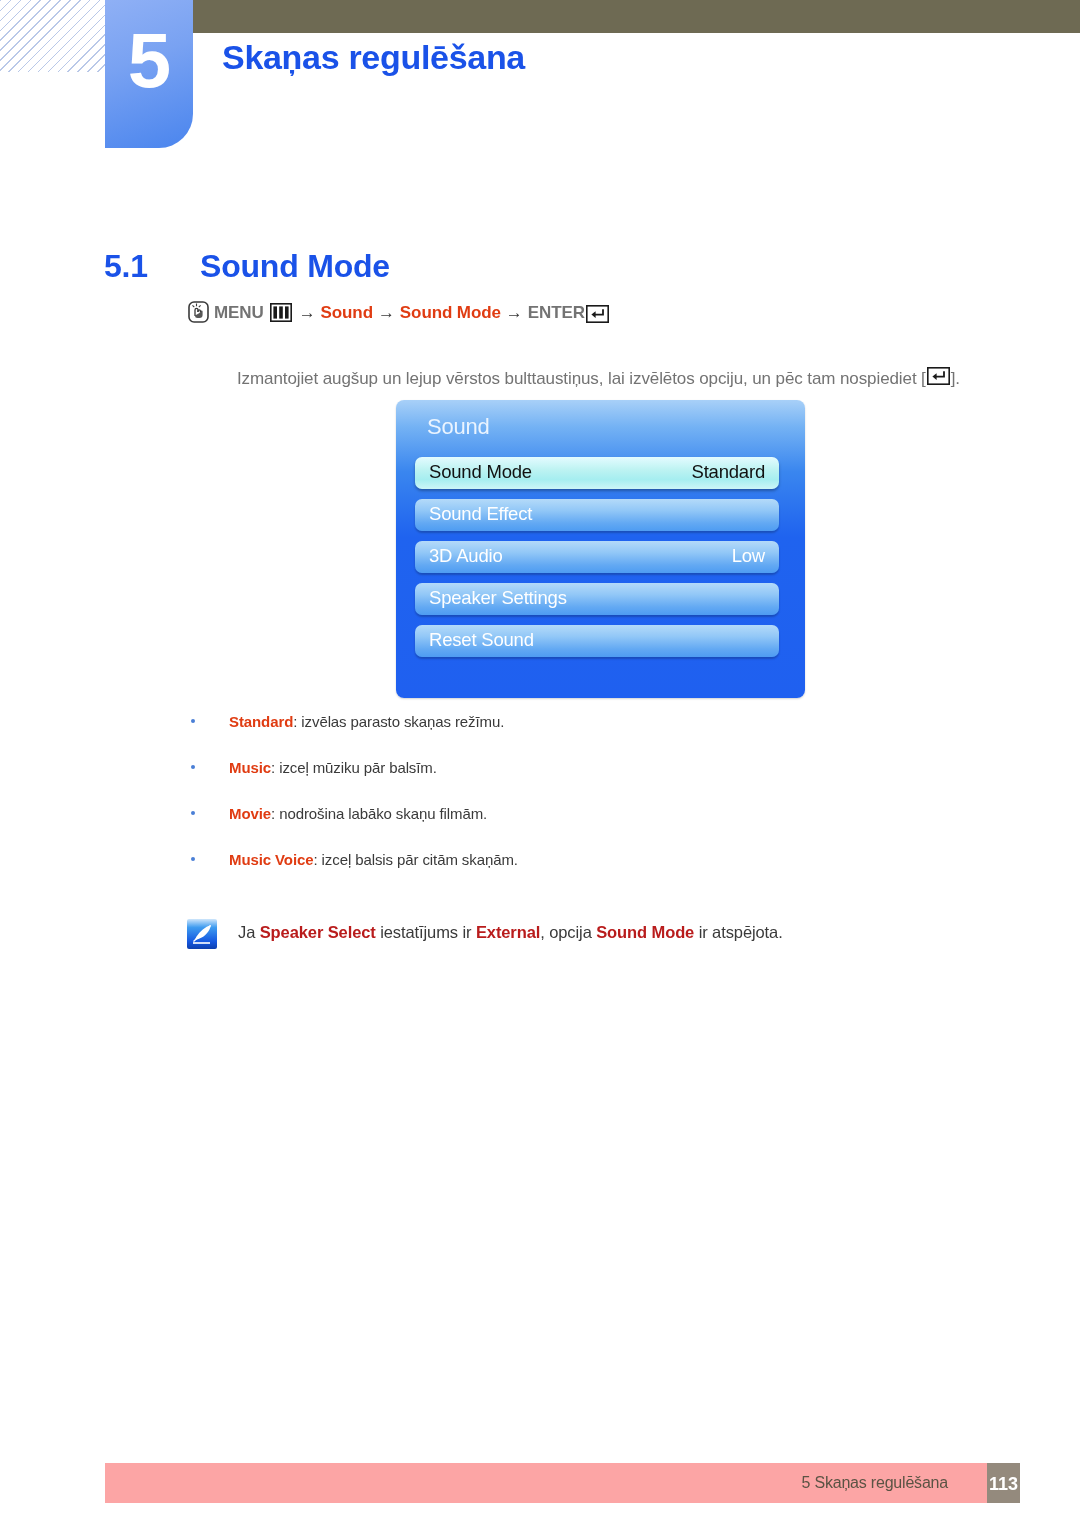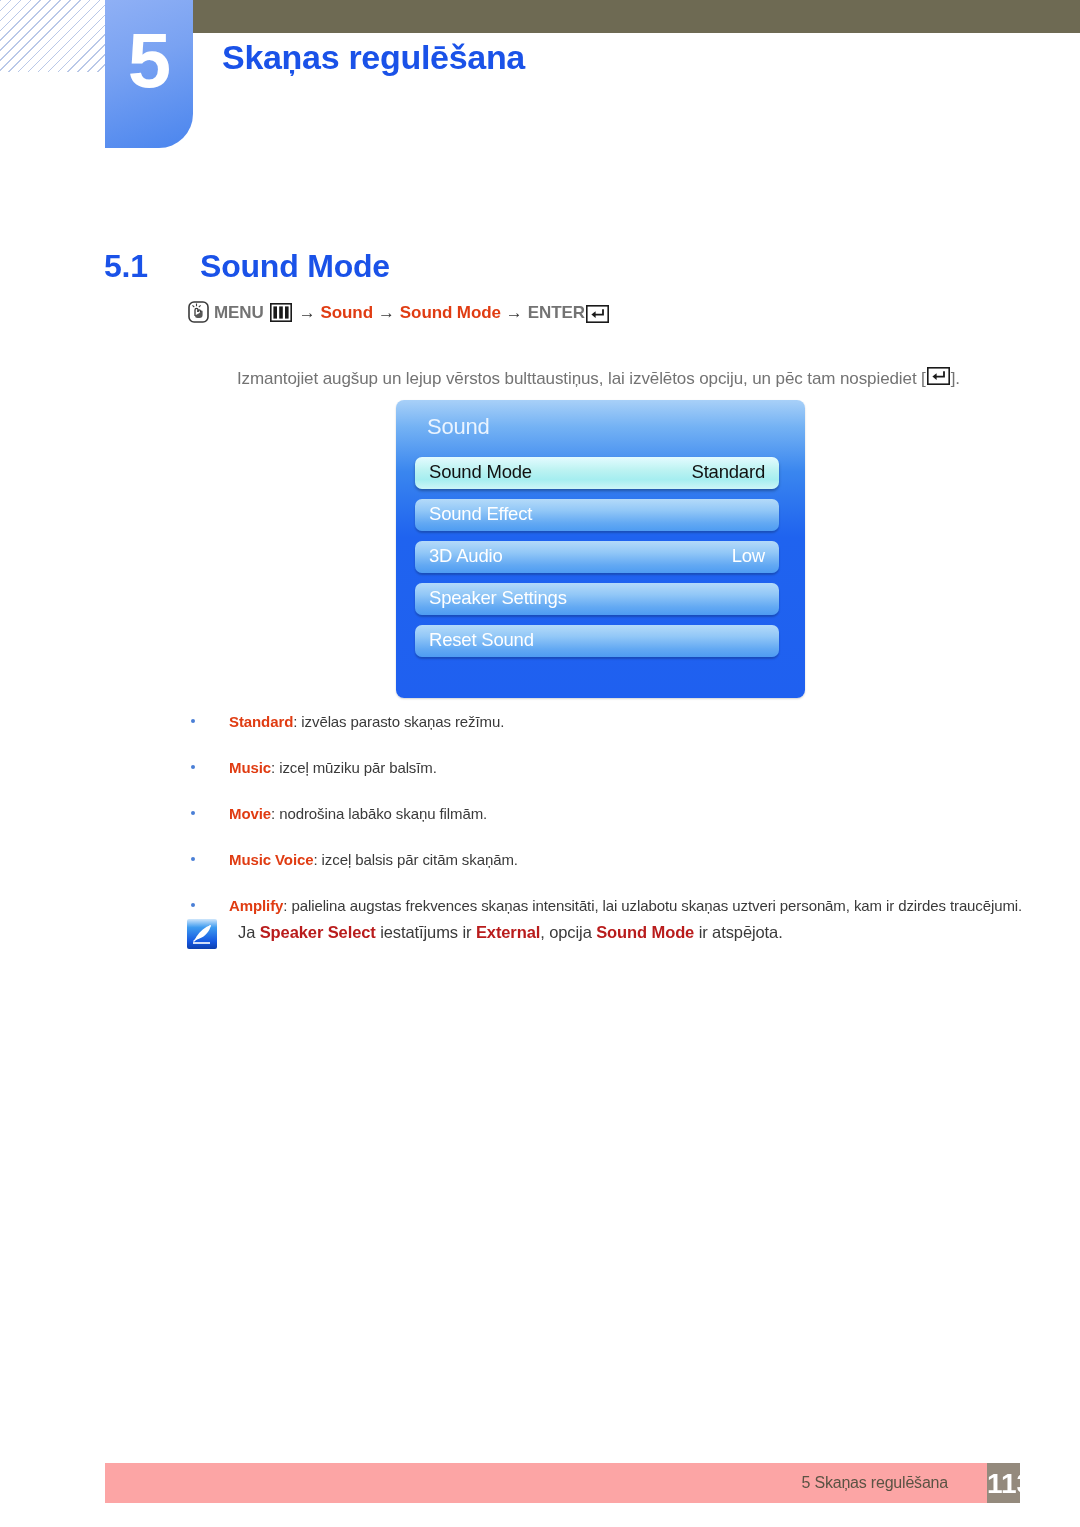--- a/index.html
+++ b/index.html
@@ -257,21 +257,21 @@
     font-size: 16px;
     color: #5b5344;
     letter-spacing: -0.2px;
   }
   .footer-page {
     position: absolute;
     right: 0px; top: 0;
     width: 33px; height: 40px;
     background: #948a7d;
     color: #ffffff;
-    font-size: 28px;
+    font-size: 18px;
     font-weight: bold;
     text-align: center;
     line-height: 42px;
   }
 </style>
 </head>
 <body>
 
 <div class="page-header">
   <div class="hatch"></div>
@@ -352,23 +352,20 @@
     <span class="dot"></span><span class="term">Standard</span><span>: izvēlas parasto skaņas režīmu.</span>
   </div>
   <div class="bullet">
     <span class="dot"></span><span class="term">Music</span><span>: izceļ mūziku pār balsīm.</span>
   </div>
   <div class="bullet">
     <span class="dot"></span><span class="term">Movie</span><span>: nodrošina labāko skaņu filmām.</span>
   </div>
   <div class="bullet">
     <span class="dot"></span><span class="term">Music Voice</span><span>: izceļ balsis pār citām skaņām.</span>
-  </div>
-  <div class="bullet">
-    <span class="dot"></span><span class="term">Amplify</span><span>: palielina augstas frekvences skaņas intensitāti, lai uzlabotu skaņas uztveri personām, kam ir dzirdes traucējumi.</span>
   </div>
 </div>
 
 <div class="note">
   <span class="note-icon">
     <svg viewBox="0 0 32 32" width="32" height="32">
       <defs>
         <linearGradient id="ng" x1="0" y1="0" x2="0" y2="1">
           <stop offset="0%" stop-color="#cfe6fb"></stop>
           <stop offset="28%" stop-color="#3f9cf0"></stop>

